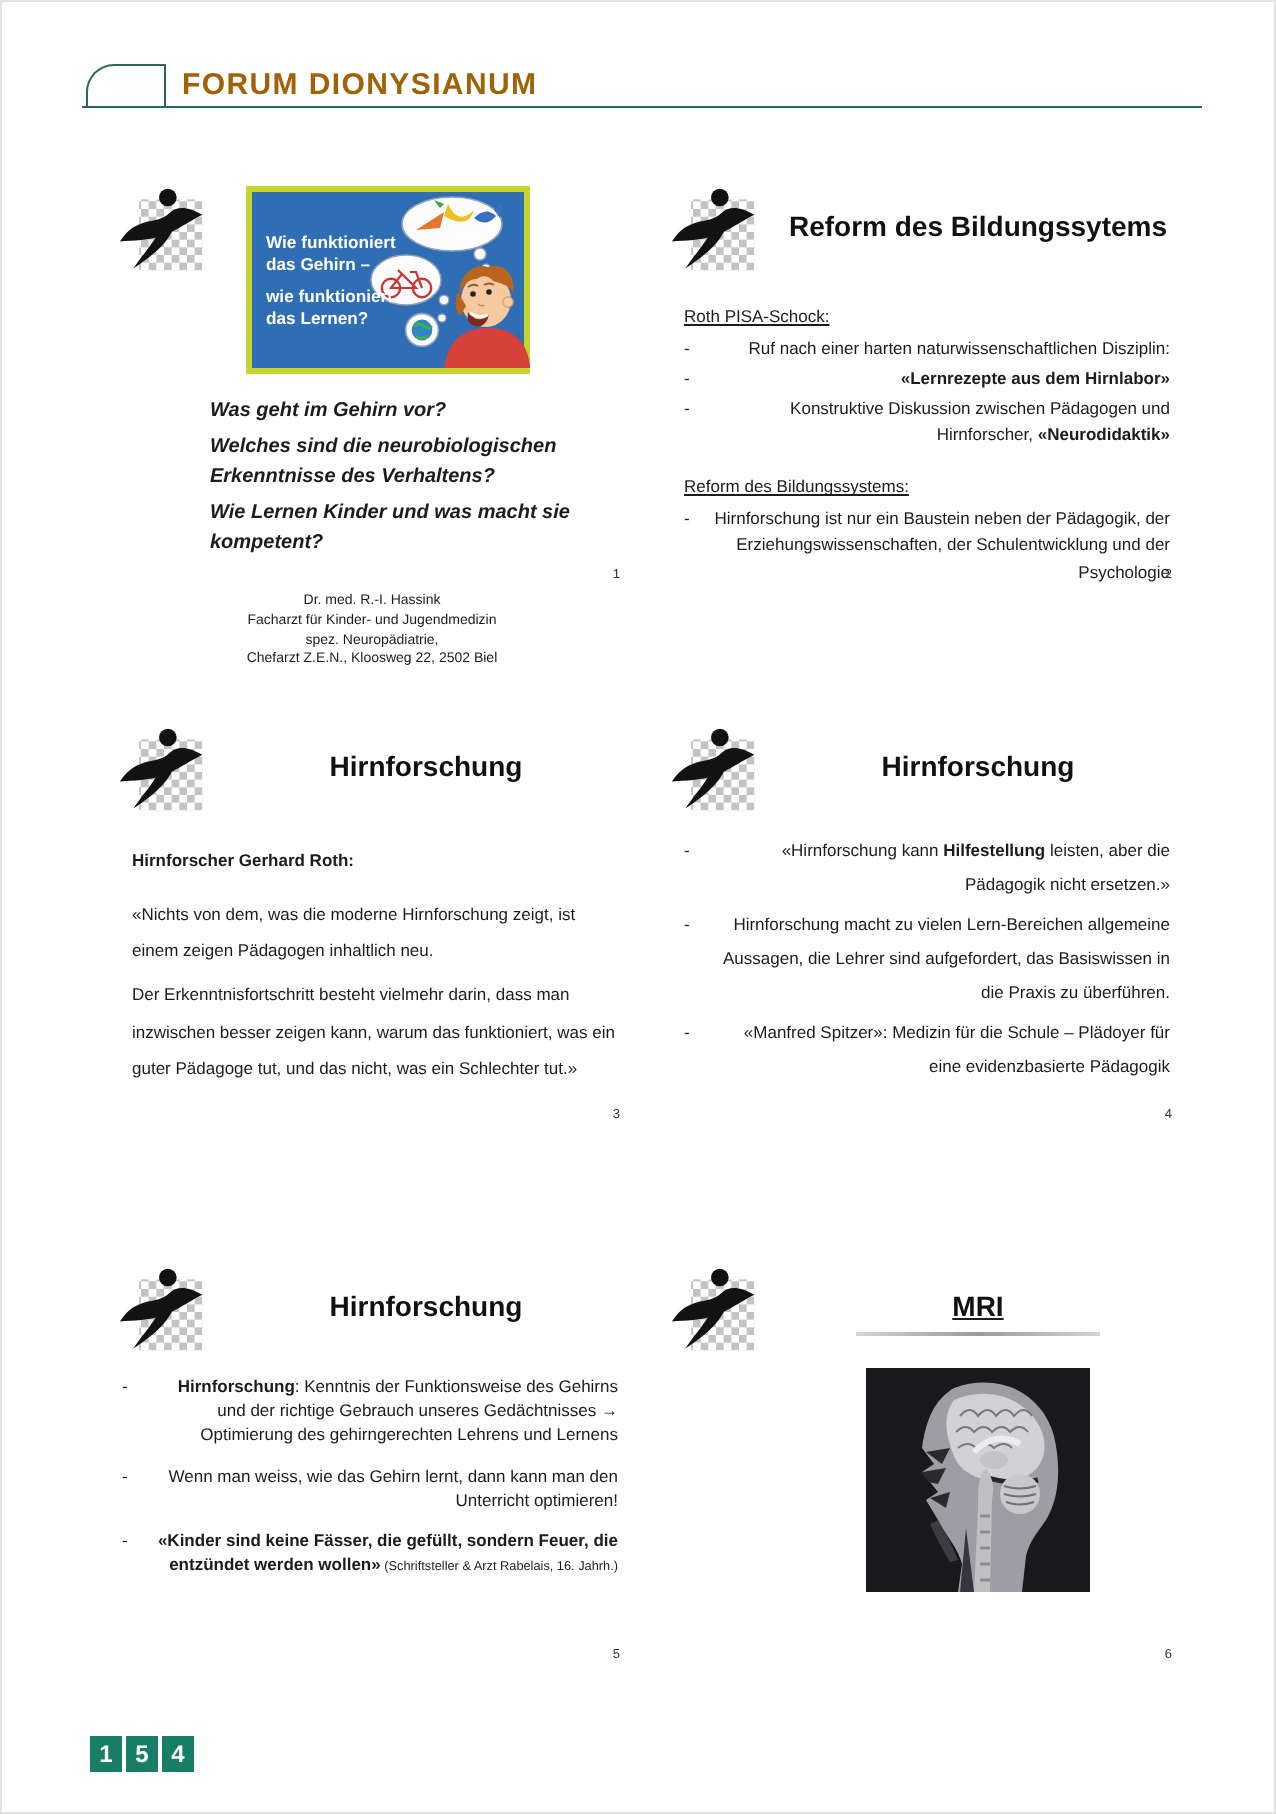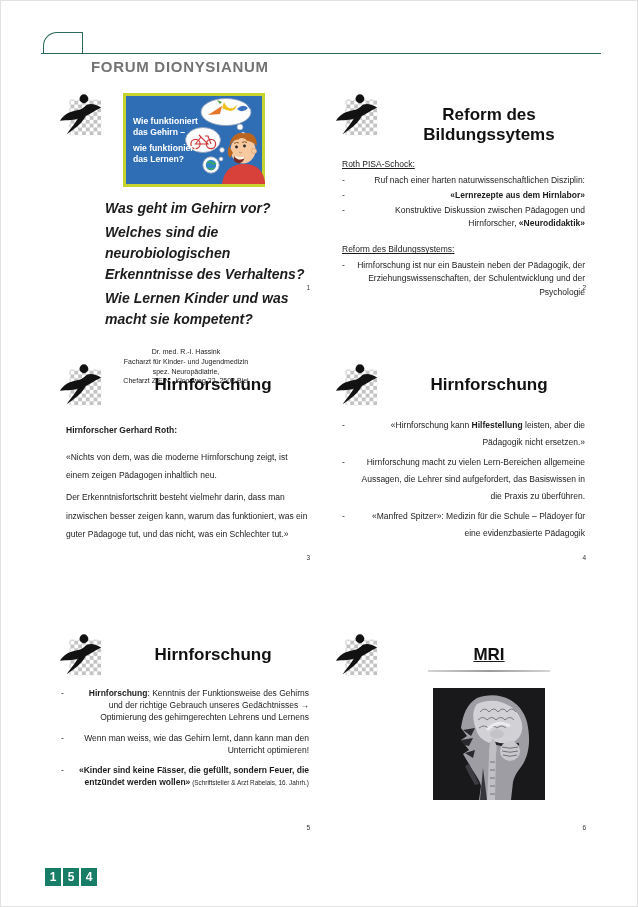--- a/index.html
+++ b/index.html
@@ -10,50 +10,50 @@
   }
   
   .header { position:absolute; left:40px; right:36px; top:28px; height:30px; }
   .header-bracket {
     position:absolute; left:2px; top:3px; width:38px; height:21px;
     border-top:1.6px solid #2b685a; border-left:1.6px solid #2b685a; border-right:1.6px solid #2b685a;
     border-top-left-radius:14px;
   }
   .header-title {
     position:absolute; left:50px; top:5px; font-size:15px; font-weight:700;
-    letter-spacing:0.7px; color:#737373;margin-top:24px;
+    letter-spacing:0.7px; color:#a16207;
   }
   .header-rule { position:absolute; left:0; right:0; top:24px; border-top:1.8px solid #2b685a; }
   
   .slide { position:absolute; width:270px; height:222px; font-size:8.5px; }
   .pos-1 { left:50px;  top:86px;  }
   .pos-2 { left:326px; top:86px;  }
   .pos-3 { left:50px;  top:356px; }
   .pos-4 { left:326px; top:356px; }
   .pos-5 { left:50px;  top:626px; }
   .pos-6 { left:326px; top:626px;text-decoration:underline; }
   .slide-head { display:flex; align-items:flex-start; }
   .logo { width:46px; height:46px; flex:0 0 auto; margin:6px 0 0 8px; }
-  .slide-title { flex:1; text-align:center; font-size:17px; font-weight:700; margin-top:18px; color:#111; }
+  .slide-title { flex:1; text-align:center; font-size:14px; font-weight:700; margin-top:18px; color:#111; }
   .pnum { position:absolute; right:11px; bottom:18px; font-size:6.5px; color:#333; }
   
   .content { padding:0 12px 0 15px; }
   .u-head { text-decoration:underline; margin:13px 0 3px; line-height:1.5; }
   .bullet { display:flex; margin:2px 0; line-height:1.55; }
   .dash { width:13px; flex:0 0 auto; }
   .btxt { flex:1;text-align:right; }
   .b { font-weight:700; }
   .cite-small { font-size:6.4px; font-weight:400; }
   .lh-wide .bullet { line-height:2.0; margin:3px 0; }
   .s5 .bullet { line-height:1.4; margin:9px 0; }
   
   .s1-row { position:relative; height:108px; }
   .s1-row .logo { position:absolute; left:8px; top:6px; margin:0; }
   .cover-img { position:absolute; left:72px; top:6px; width:142px; height:94px; }
-  .s1-q { margin:3px 6px 0 8px; font-weight:700; font-style:italic; font-size:14px; line-height:1.5;padding-left:46px; }
+  .s1-q { margin:3px 6px 0 8px; font-weight:700; font-style:italic; font-size:10px; line-height:1.5;padding-left:46px; }
   .s1-author { margin-top:17px; text-align:center; font-size:7px; line-height:1.4; }
   
   .s3-sub { font-weight:700; margin-top:15px; line-height:1.5; }
   .s3-p { line-height:2.15; margin-top:11px; }
   
   .s6-col { flex:1; display:flex; flex-direction:column; align-items:center; }
   .s6-rule { width:122px; height:2px; margin-top:5px;
              background:linear-gradient(to right,#d5d5d5,#9a9a9a,#d5d5d5); }
   .mri-img { width:112px; height:112px; margin-top:16px; }
   svg text { font-family:"Liberation Sans", sans-serif; }

